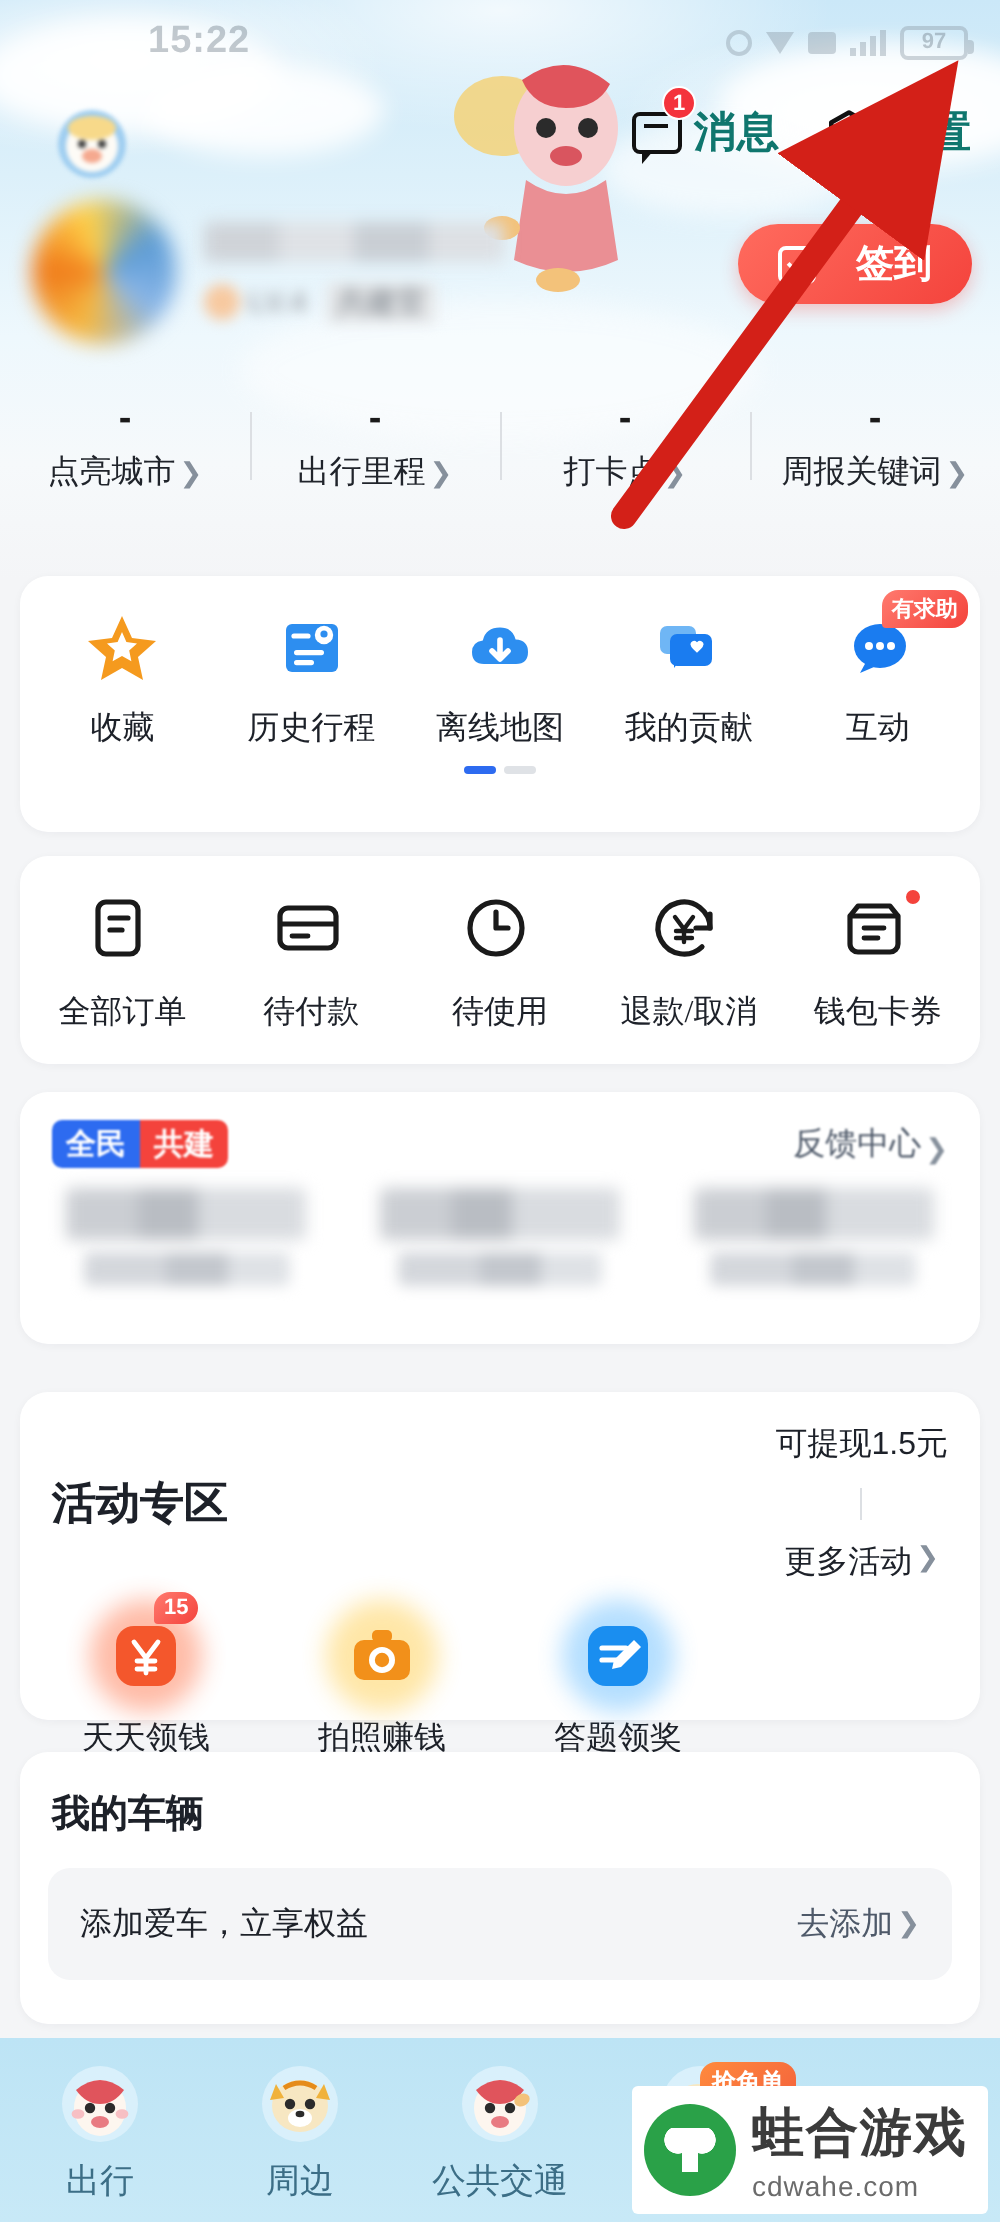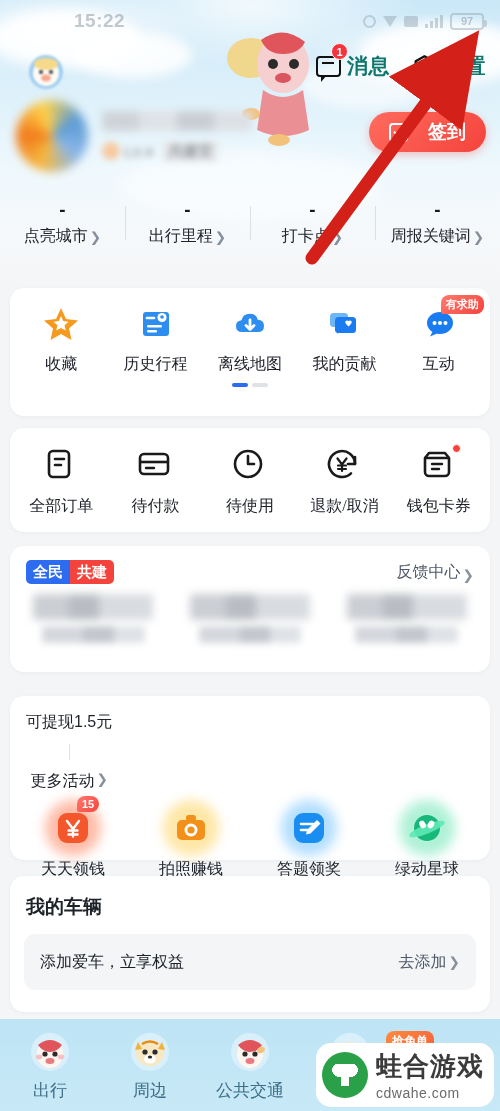--- a/index.html
+++ b/index.html
@@ -297,29 +297,29 @@
     width: 46px; height: 46px; border-radius: 50%;
     display: flex; align-items: center; justify-content: center;
     font-size: 28px; line-height: 1;
   }
   .nav-lab { font-size: 17px; color: #3c6e86; font-weight: 500; }
   .nav-badge {
     position: absolute; top: 2px; left: 50%;
     background: linear-gradient(135deg,#ff8a3d,#f4633c);
     color: #fff; font-size: 12px; font-weight: 700;
     padding: 2px 6px; border-radius: 8px 8px 8px 2px;
-    white-space: nowrap; z-index: 2; margin-left: 36px;
+    white-space: nowrap; z-index: 2;
   }
 
   
   .watermark {
     position: absolute; right: 6px; bottom: 4px;
     display: flex; align-items: center; gap: 8px;
     background: #fff; padding: 6px 10px 6px 6px;
-    border-radius: 15px; z-index: 30;
+    border-radius: 3px; z-index: 30;
   }
   .wm-logo {
     width: 46px; height: 46px; border-radius: 50%;
     background: #2aa148; position: relative;
     display: flex; align-items: center; justify-content: center;
   }
   .wm-logo::before {
     content:""; width: 26px; height: 22px;
     background:
       radial-gradient(circle 7px at 7px 6px, #fff 96%, transparent 100%),
@@ -602,20 +602,21 @@
       </div>
       <div class="fb-col">
         <div class="blur-blk"></div>
         <div class="blur-txt"></div>
       </div>
     </div>
   </div>
 
   <div class="card" style="top:696px;height:164px;">
     <div class="act-head">
+      <div class="act-title">活动专区</div>
       <div class="act-right">
         <div class="act-cash">可提现1.5元</div>
         <div class="act-sep"></div>
         <div class="act-more">
           <span>更多活动</span>
           <span class="chev">❯</span>
         </div>
       </div>
     </div>
     <div class="act-grid">
@@ -650,32 +651,20 @@
           <div class="glow" style="background:#59b7ff"></div>
           <svg width="34" height="34" viewBox="0 0 34 34" style="position:relative">
             <rect x="2" y="2" width="30" height="30" rx="9" fill="#1a8ef0"></rect>
             <path d="M9 13 h12 M9 19 h9" stroke="#fff" stroke-width="2.6" stroke-linecap="round"></path>
             <path d="M25 9 l3.5 3.5 -10 10 -4.5 1 1 -4.5z" fill="#fff"></path>
           </svg>
         </div>
         <div class="act-lab">答题领奖</div>
       </div>
 
-      <div class="act-cell">
-        <div class="act-ibox">
-          <div class="glow" style="background:#4fe0a8"></div>
-          <svg width="36" height="36" viewBox="0 0 36 36" style="position:relative">
-            <circle cx="18" cy="18" r="13" fill="#17b97a"></circle>
-            <ellipse cx="18" cy="19" rx="19" ry="4.6" transform="rotate(-22 18 19)" fill="#5ee9b6" opacity=".9"></ellipse>
-            <ellipse cx="13.5" cy="14.5" rx="3" ry="4" transform="rotate(-30 13.5 14.5)" fill="#fff"></ellipse>
-            <ellipse cx="22" cy="14.5" rx="3" ry="4" transform="rotate(30 22 14.5)" fill="#fff"></ellipse>
-          </svg>
-        </div>
-        <div class="act-lab">绿动星球</div>
-      </div>
 
     </div>
   </div>
 
   <div class="card" style="top:876px;height:136px;">
     <div class="veh-title">我的车辆</div>
     <div class="veh-row">
       <div class="veh-txt">添加爱车，立享权益</div>
       <div class="veh-link">
         <span>去添加</span>

